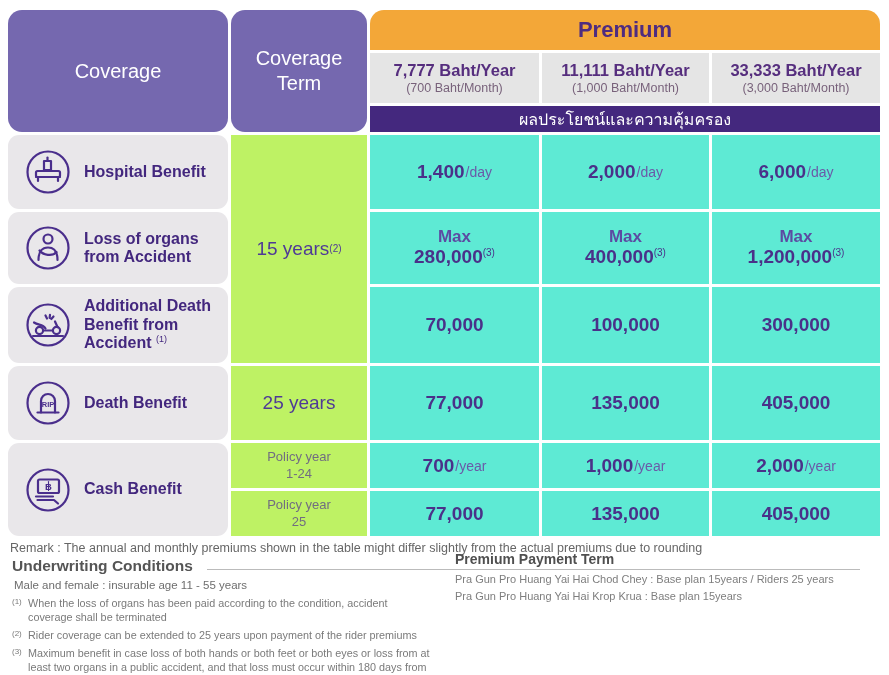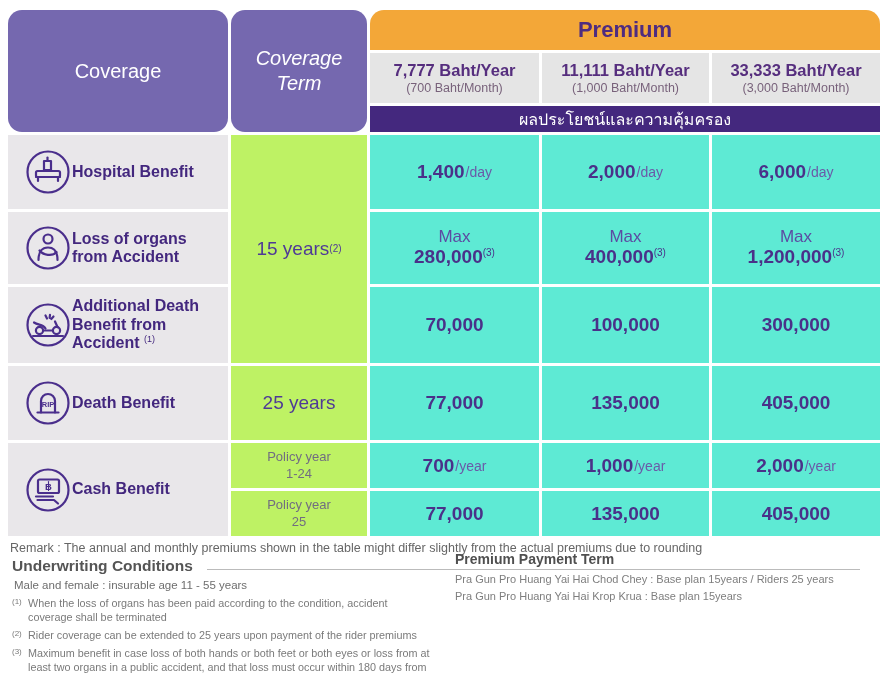--- a/index.html
+++ b/index.html
@@ -7,50 +7,50 @@
   .page{position:relative;width:889px;height:675px;background:#fff;overflow:hidden;}
 
   .tbl{position:absolute;left:8px;top:10px;display:grid;
        grid-template-columns:220px 136px 169px 167px 168px;
        grid-template-rows:40px 50px 26px 74px 72px 76px 74px 45px 45px;
        gap:3px;}
 
   .hdr{background:#7568AF;border-radius:14px;color:#fff;display:flex;align-items:center;
        justify-content:center;text-align:center;font-size:20px;line-height:1.25;}
   .hdr-cov{grid-area:1/1/4/2;}
-  .hdr-term{grid-area:1/2/4/3;padding:0 22px;font-style:italic;}
+  .hdr-term{grid-area:1/2/4/3;padding:0 22px;}
 
   .premium-title{grid-area:1/3/2/6;background:#F3A738;border-radius:14px 14px 0 0;color:#4F2C80;
        font-size:22px;font-weight:bold;display:flex;align-items:center;justify-content:center;}
   .tier{background:#e5e5e5;display:flex;flex-direction:column;align-items:center;justify-content:center;}
   .t1{grid-area:2/3}.t2{grid-area:2/4}.t3{grid-area:2/5}
   .tier .a{color:#562E7E;font-size:16.5px;font-weight:bold;}
   .tier .m{color:#5d4160;opacity:.8;font-size:12.5px;margin-top:1px;}
 
   .thai{grid-area:3/3/4/6;background:#44287E;color:#fff;font-size:16px;display:flex;
         align-items:center;justify-content:center;}
 
-  .cov{background:#E9E7EA;display:flex;align-items:center;padding-left:16px;gap:0;}
+  .cov{background:#E9E7EA;display:flex;align-items:center;padding-left:16px;gap:12px;border-radius:11px;}
   .covr4{grid-area:4/1}.covr5{grid-area:5/1}.covr6{grid-area:6/1}.covr7{grid-area:7/1}
   .covr89{grid-area:8/1/10/2}
   .cov .lbl{color:#43277E;font-size:16px;font-weight:bold;line-height:1.15;max-width:134px;}
   .icn{width:48px;height:48px;flex-shrink:0;display:block;}
   .icn svg{display:block;}
 
   .term{background:#bef264;color:#4F3A96;display:flex;align-items:center;justify-content:center;
         font-size:19px;text-align:center;}
   .term15{grid-area:4/2/7/3}.term25{grid-area:7/2}
   .tsub{flex-direction:column;font-size:13px;color:#716d80;line-height:1.25;}
   .t8{grid-area:8/2}.t9{grid-area:9/2}
 
   .val{background:#5eead4;color:#4A3189;display:flex;align-items:center;justify-content:center;
        font-size:19px;font-weight:bold;}
   .val .u{font-weight:400;font-size:14px;color:#6a5aa8;margin-left:1px;}
   .val.max{flex-direction:column;line-height:1.1;}
-  .val .pre{font-weight:400;font-size:17px;color:#5C4BA2;}
+  .val .pre{font-weight:700;font-size:17px;color:#5C4BA2;}
   sup{font-size:10px;font-weight:400;line-height:0;}
   .lbl sup{font-size:9px;}
   .r4c3{grid-area:4/3}.r4c4{grid-area:4/4}.r4c5{grid-area:4/5}
   .r5c3{grid-area:5/3}.r5c4{grid-area:5/4}.r5c5{grid-area:5/5}
   .r6c3{grid-area:6/3}.r6c4{grid-area:6/4}.r6c5{grid-area:6/5}
   .r7c3{grid-area:7/3}.r7c4{grid-area:7/4}.r7c5{grid-area:7/5}
   .r8c3{grid-area:8/3}.r8c4{grid-area:8/4}.r8c5{grid-area:8/5}
   .r9c3{grid-area:9/3}.r9c4{grid-area:9/4}.r9c5{grid-area:9/5}
 
   .remark{position:absolute;left:10px;top:541px;font-size:12.5px;color:#666;}

